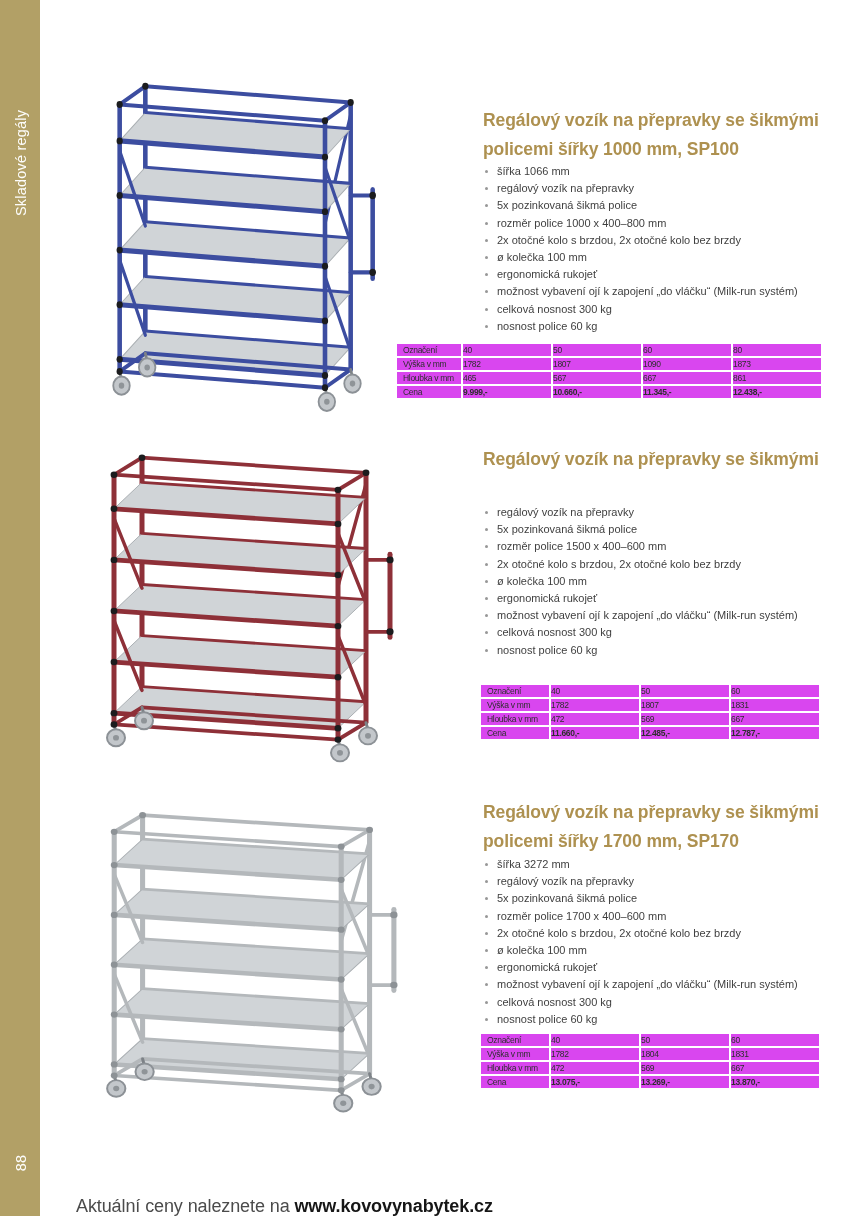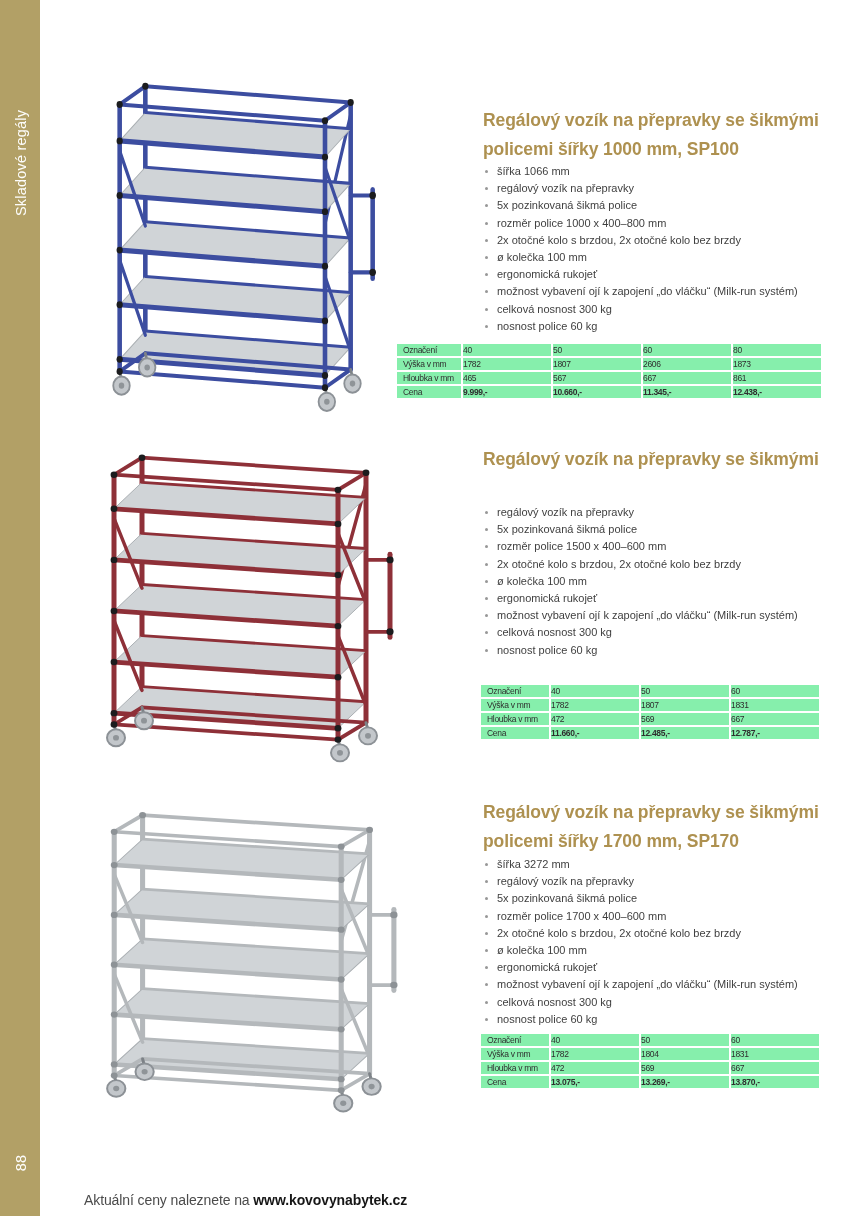--- a/index.html
+++ b/index.html
@@ -55,36 +55,36 @@
   }
   
   .spec{
     position:absolute;border-collapse:separate;border-spacing:2px;table-layout:fixed;
     margin:-2px 0 0 -2px;
   }
   .p0 .spec{left:397px;top:282px;}
   .p1 .spec{left:481px;top:252px;}
   .p2 .spec{left:481px;top:243px;}
   .spec th,.spec td{
-    background:#86efac;height:12px;padding:0;
+    background:#d946ef;height:12px;padding:0;
     font-size:8.5px;letter-spacing:-.3px;color:#2e2e2e;font-weight:400;
     overflow:hidden;white-space:nowrap;
   }
   .spec th{width:58px;text-align:left;padding-left:6px;}
   .p1 .spec th,.p2 .spec th{width:62px;}
   .spec td{width:88px;}
   .spec .price-row td{font-weight:700;}
   
   #footer-note{
     position:absolute;left:76px;top:1147px;width:780px;
     font-size:11px;font-weight:700;color:#191919;letter-spacing:-.15px;
   }
   #footer-prices{
-    position:absolute;left:84px;top:1178px;width:600px;
-    font-size:14px;color:#4b4b4b;letter-spacing:-.1px;
+    position:absolute;left:76px;top:1178px;width:600px;
+    font-size:18px;color:#4b4b4b;letter-spacing:-.1px;
   }
   #footer-prices b{color:#161616;}
 </style>
 </head>
 <body>
 
 <div id="page">
   <div id="sidebar">
     <div id="cat-label" class="v-text">Skladové regály</div>
     <div id="page-num" class="v-text">88</div>
@@ -201,21 +201,21 @@
               <th>Označení</th>
               <td>40</td>
               <td>50</td>
               <td>60</td>
               <td>80</td>
             </tr>
             <tr>
               <th>Výška v mm</th>
               <td>1782</td>
               <td>1807</td>
-              <td>2606</td>
+              <td>1090</td>
               <td>1873</td>
             </tr>
             <tr>
               <th>Hloubka v mm</th>
               <td>465</td>
               <td>567</td>
               <td>667</td>
               <td>861</td>
             </tr>
             <tr class="price-row">

